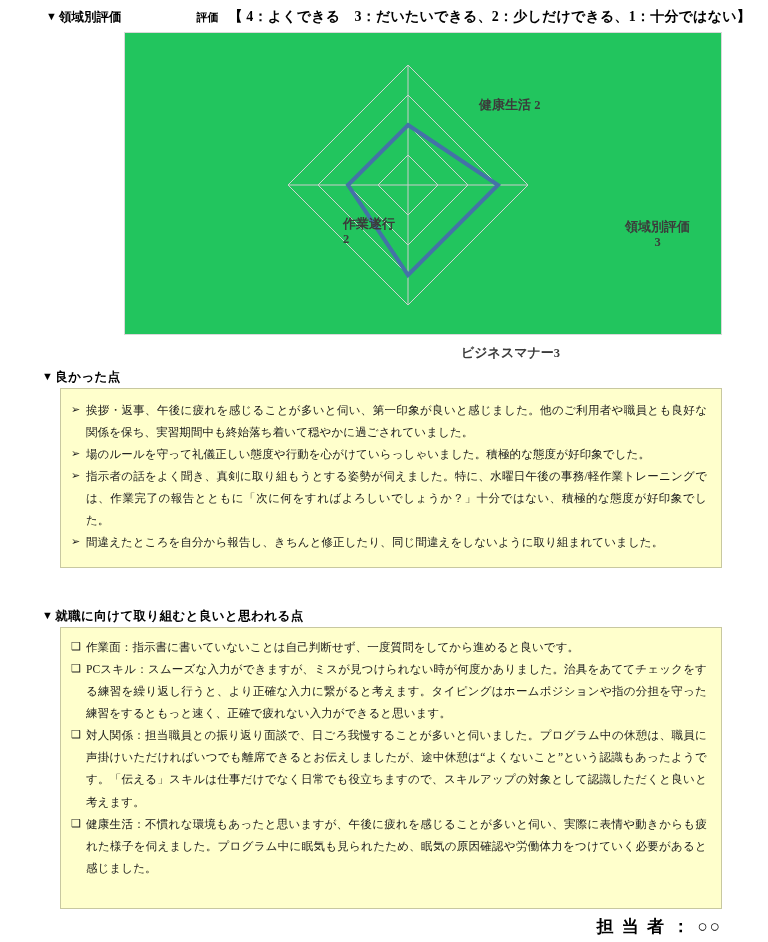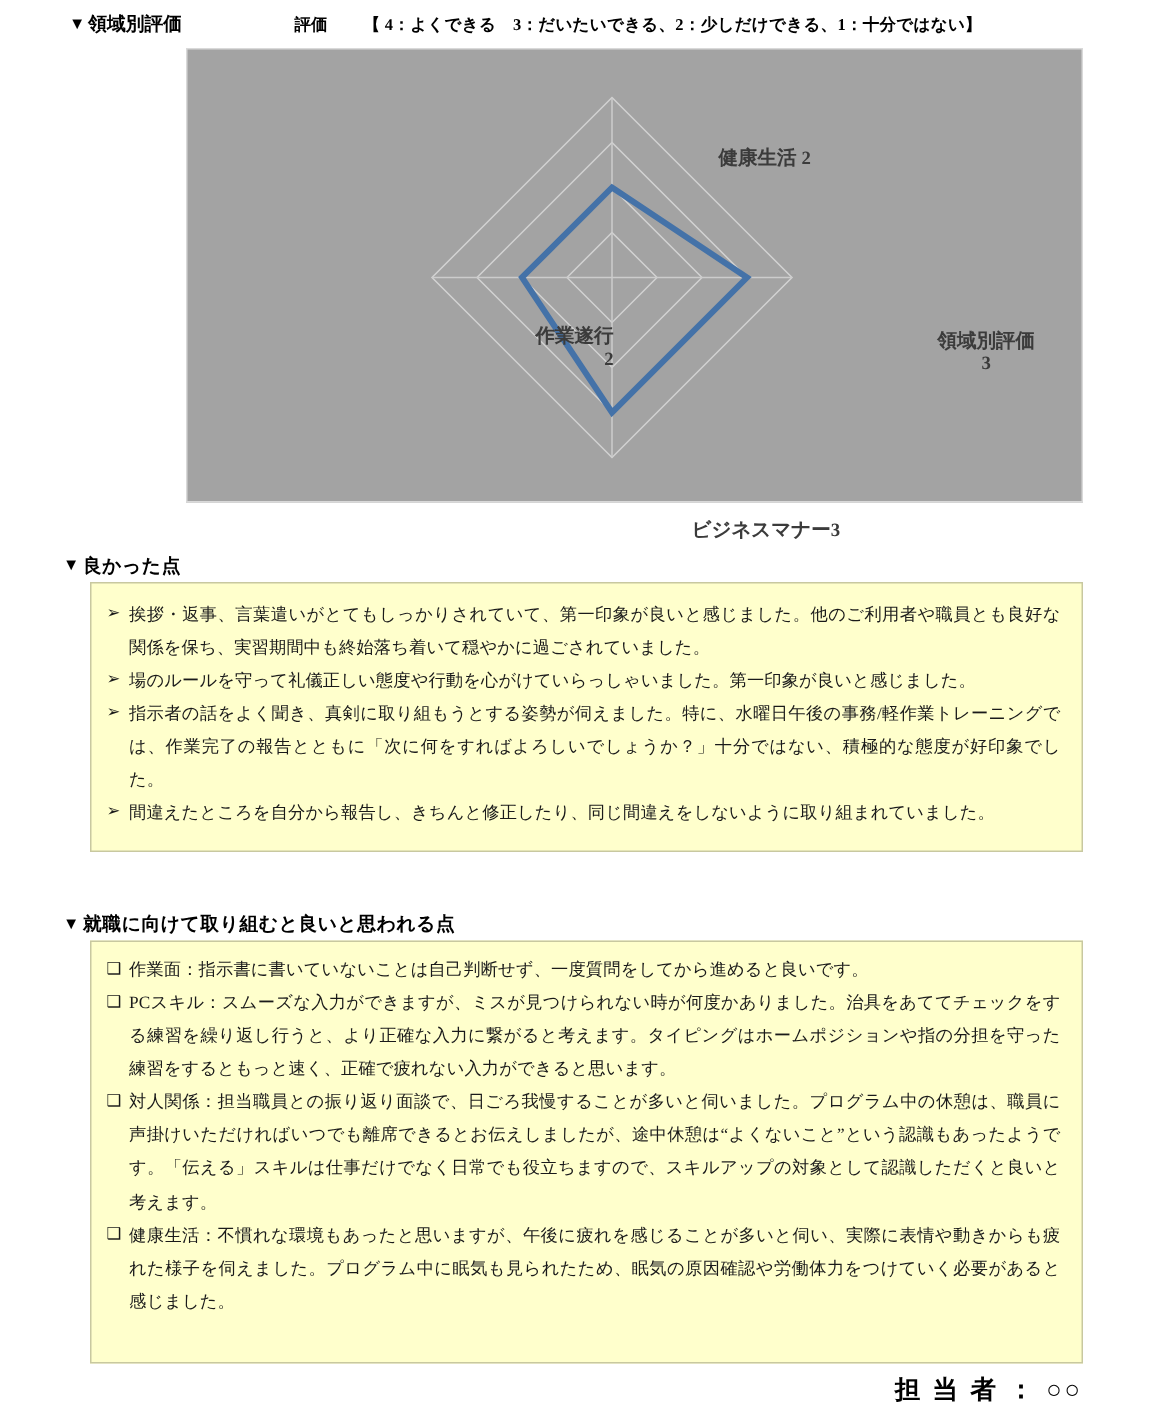--- a/index.html
+++ b/index.html
@@ -49,49 +49,49 @@
     align-items: baseline;
   }
   .top-title { font-weight: bold; font-size: 12.5px; white-space: nowrap; }
   .legend-wrap {
     margin-left: 75px;
     display: flex;
     align-items: baseline;
     white-space: nowrap;
   }
   .legend-label { font-weight: bold; font-size: 11px; }
-  .legend-scale { font-weight: bold; font-size: 11px; margin-left: 24px; letter-spacing: 0.2px; }
+  .legend-scale { font-weight: bold; font-size: 14px; margin-left: 10px; letter-spacing: 0.2px; }
 
   
   .chart-box {
     position: absolute;
     left: 124px;
     top: 32px;
     width: 598px;
     height: 303px;
     border: 1px solid #d9d9d9;
-    background: #a3a3a3;
+    background: #22c55e;
     box-sizing: border-box;
   }
   .chart-box svg { display: block; }
 
   .axis-label {
     position: absolute;
     font-family: "Liberation Serif", "DejaVu Serif", serif;
     font-weight: bold;
     font-size: 13px;
     color: #3b3b3b;
     white-space: nowrap;
     line-height: 1.25;
   }
   .axis-label .val { font-size: 12.5px; }
   .lbl-top    { left: 354px; top: 64px; }
   .lbl-right  { left: 500px; top: 186px; text-align: center; }
   .lbl-bottom { left: 336px; top: 312px; }
-  .lbl-left   { left: 218px; top: 183px; text-align: right; width: 66px; }
+  .lbl-left   { left: 218px; top: 183px; text-align: left; width: 66px; }
 
   
   .box-yellow {
     position: absolute;
     background: #ffffcc;
     border: 1px solid #c8c8a0;
     box-sizing: border-box;
   }
   .bullets {
     margin: 0;
@@ -191,25 +191,25 @@
 
   <div class="sec-head head-good">
     <span class="tri">▼</span>
       <span>良かった点</span>
   </div>
 
   <div class="box-yellow box-good">
     <ul class="bullets">
       <li class="bullet">
         <span class="mark">➢</span>
-        <span class="txt">挨拶・返事、言葉遣いがとてもしっかりされていて、第一印象が良いと感じました。他のご利用者や職員とも良好な関係を保ち、実習期間中も終始落ち着いて穏やかに過ごされていました。</span>
-      </li>
-      <li class="bullet">
-        <span class="mark">➢</span>
-        <span class="txt">場のルールを守って礼儀正しい態度や行動を心がけていらっしゃいました。第一印象が良いと感じました。</span>
+        <span class="txt">挨拶・返事、午後に疲れを感じることが多いと伺い、第一印象が良いと感じました。他のご利用者や職員とも良好な関係を保ち、実習期間中も終始落ち着いて穏やかに過ごされていました。</span>
+      </li>
+      <li class="bullet">
+        <span class="mark">➢</span>
+        <span class="txt">場のルールを守って礼儀正しい態度や行動を心がけていらっしゃいました。積極的な態度が好印象でした。</span>
       </li>
       <li class="bullet">
         <span class="mark">➢</span>
         <span class="txt">指示者の話をよく聞き、真剣に取り組もうとする姿勢が伺えました。特に、水曜日午後の事務/軽作業トレーニングでは、作業完了の報告とともに「次に何をすればよろしいでしょうか？」十分ではない、積極的な態度が好印象でした。</span>
       </li>
       <li class="bullet">
         <span class="mark">➢</span>
         <span class="txt">間違えたところを自分から報告し、きちんと修正したり、同じ間違えをしないように取り組まれていました。</span>
       </li>
     </ul>

